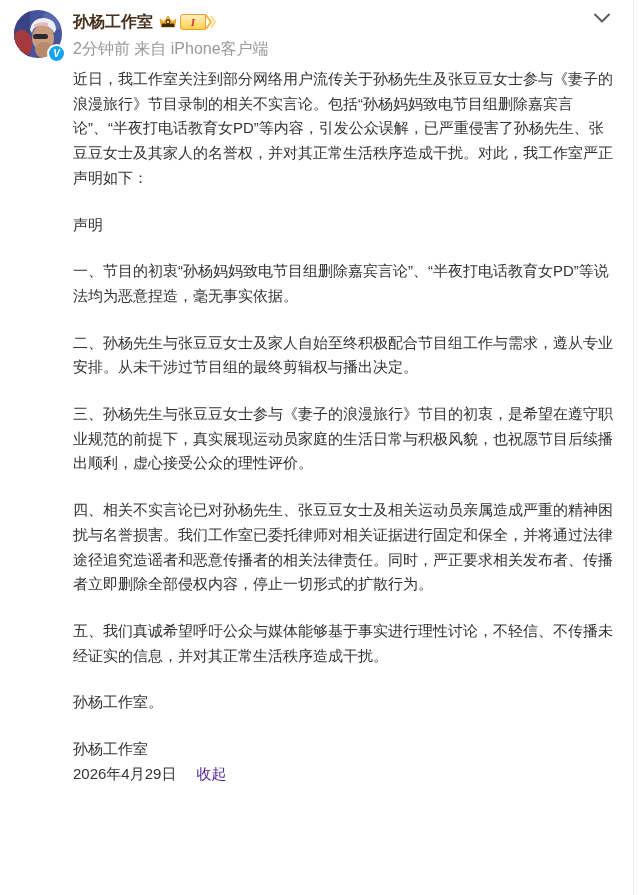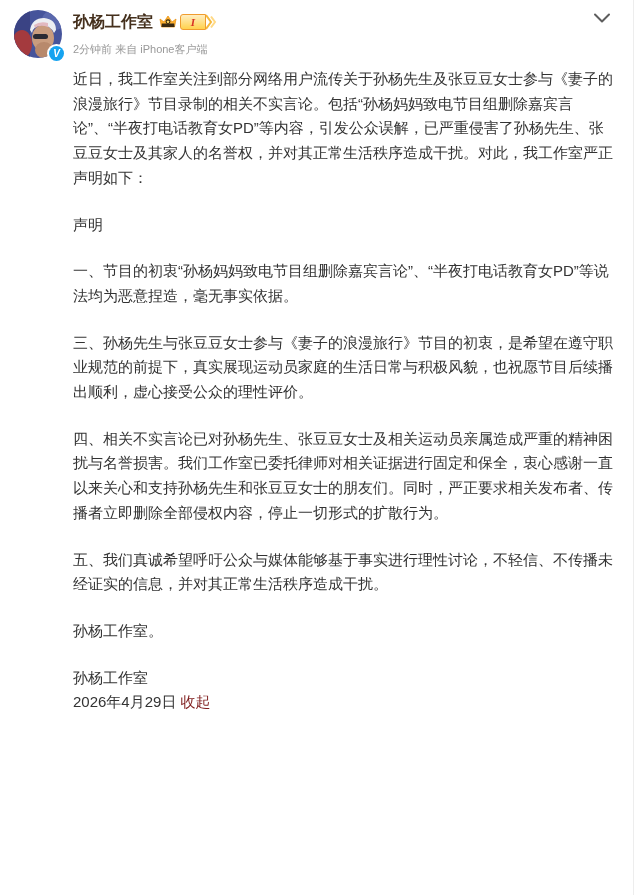--- a/index.html
+++ b/index.html
@@ -28,31 +28,31 @@
   .vip-pill-wrap{display:flex;align-items:center;}
   .vip-pill{
     display:flex;align-items:center;justify-content:center;
     width:24px;height:14px;border:1px solid #f09c2e;border-radius:3px 0 0 3px;
     background:linear-gradient(180deg,#ffeec2,#ffd24d);
   }
   .vip-pill i{
     font-family:"Liberation Serif","DejaVu Serif",serif;font-style:italic;font-weight:bold;
     color:#d93226;font-size:11px;line-height:1;
   }
-  .meta{margin-top:9px;font-size:11px;color:#999999;line-height:16px;}
+  .meta{margin-top:9px;font-size:16px;color:#999999;line-height:16px;}
   .more-btn{position:absolute;left:590px;top:8px;width:24px;height:20px;cursor:pointer;
     display:flex;align-items:center;justify-content:center;}
   
   .content{
     position:absolute;left:73px;top:67px;width:540px;
     font-size:15px;line-height:24.7px;color:#333333;
   }
   .content p{margin:0 0 22px 0;}
   .sig-block{margin-bottom:0;}
-  .collapse-link{color:#7f1d1d;cursor:pointer;text-decoration:none;}
+  .collapse-link{color:#4c1d95;cursor:pointer;text-decoration:none;margin-left:16px;}
   .right-divider{position:absolute;left:633px;top:0;width:1px;height:895px;background:#ededed;}
 </style>
 </head>
 <body>
 
 <div class="page">
 
   <div class="avatar">
     <svg class="avatar-img" viewBox="0 0 48 48" xmlns="http://www.w3.org/2000/svg">
       <rect width="48" height="48" fill="#46549b"></rect>
@@ -95,22 +95,23 @@
   <div class="more-btn">
     <svg width="18" height="12" viewBox="0 0 18 12" xmlns="http://www.w3.org/2000/svg">
       <path d="M2 2.5 L9 9.5 L16 2.5" stroke="#5d5d5d" stroke-width="2" fill="none" stroke-linecap="round" stroke-linejoin="round"></path>
     </svg>
   </div>
 
   <div class="content">
     <p>近日，我工作室关注到部分网络用户流传关于孙杨先生及张豆豆女士参与《妻子的浪漫旅行》节目录制的相关不实言论。包括“孙杨妈妈致电节目组删除嘉宾言论”、“半夜打电话教育女PD”等内容，引发公众误解，已严重侵害了孙杨先生、张豆豆女士及其家人的名誉权，并对其正常生活秩序造成干扰。对此，我工作室严正声明如下：</p>
     <p>声明</p>
     <p>一、节目的初衷“孙杨妈妈致电节目组删除嘉宾言论”、“半夜打电话教育女PD”等说法均为恶意捏造，毫无事实依据。</p>
+    <p>二、孙杨先生与张豆豆女士及家人自始至终积极配合节目组工作与需求，遵从专业安排。从未干涉过节目组的最终剪辑权与播出决定。</p>
     <p>三、孙杨先生与张豆豆女士参与《妻子的浪漫旅行》节目的初衷，是希望在遵守职业规范的前提下，真实展现运动员家庭的生活日常与积极风貌，也祝愿节目后续播出顺利，虚心接受公众的理性评价。</p>
-    <p>四、相关不实言论已对孙杨先生、张豆豆女士及相关运动员亲属造成严重的精神困扰与名誉损害。我们工作室已委托律师对相关证据进行固定和保全，衷心感谢一直以来关心和支持孙杨先生和张豆豆女士的朋友们。同时，严正要求相关发布者、传播者立即删除全部侵权内容，停止一切形式的扩散行为。</p>
+    <p>四、相关不实言论已对孙杨先生、张豆豆女士及相关运动员亲属造成严重的精神困扰与名誉损害。我们工作室已委托律师对相关证据进行固定和保全，并将通过法律途径追究造谣者和恶意传播者的相关法律责任。同时，严正要求相关发布者、传播者立即删除全部侵权内容，停止一切形式的扩散行为。</p>
     <p>五、我们真诚希望呼吁公众与媒体能够基于事实进行理性讨论，不轻信、不传播未经证实的信息，并对其正常生活秩序造成干扰。</p>
     <p>孙杨工作室。</p>
     <p class="sig-block">
       <span>孙杨工作室</span><br>
       <span>2026年4月29日</span>
       <a class="collapse-link">收起</a>
     </p>
   </div>
 
   <div class="right-divider"></div>

